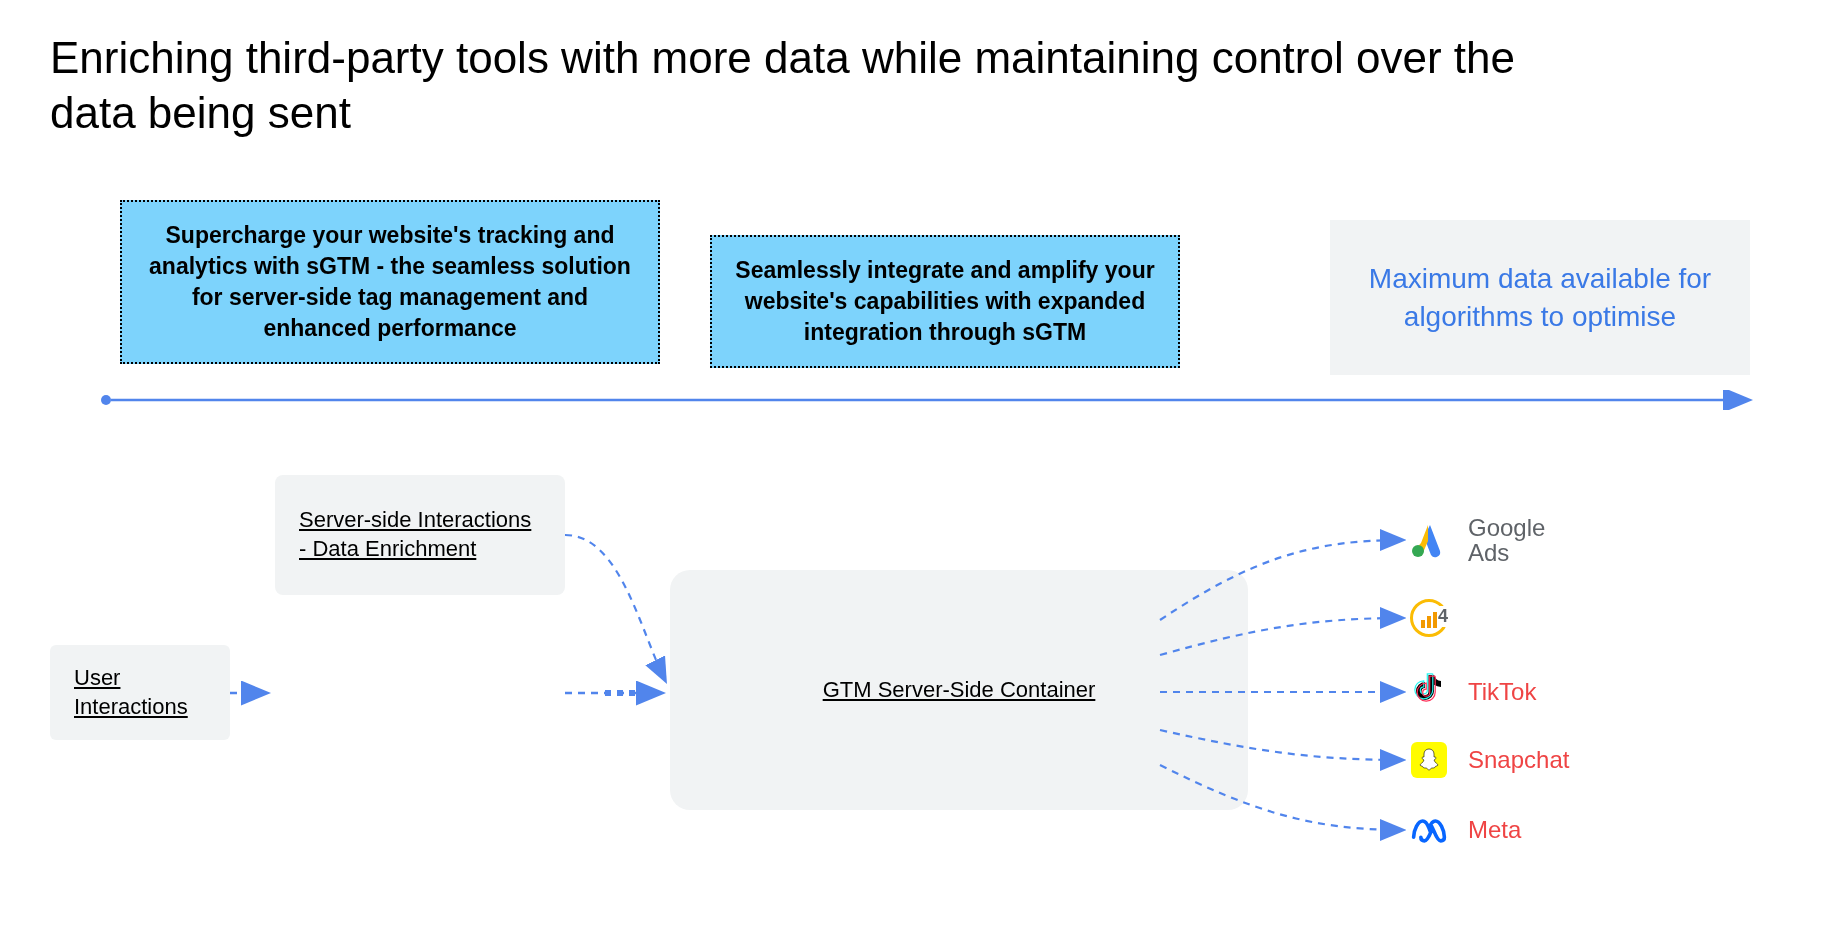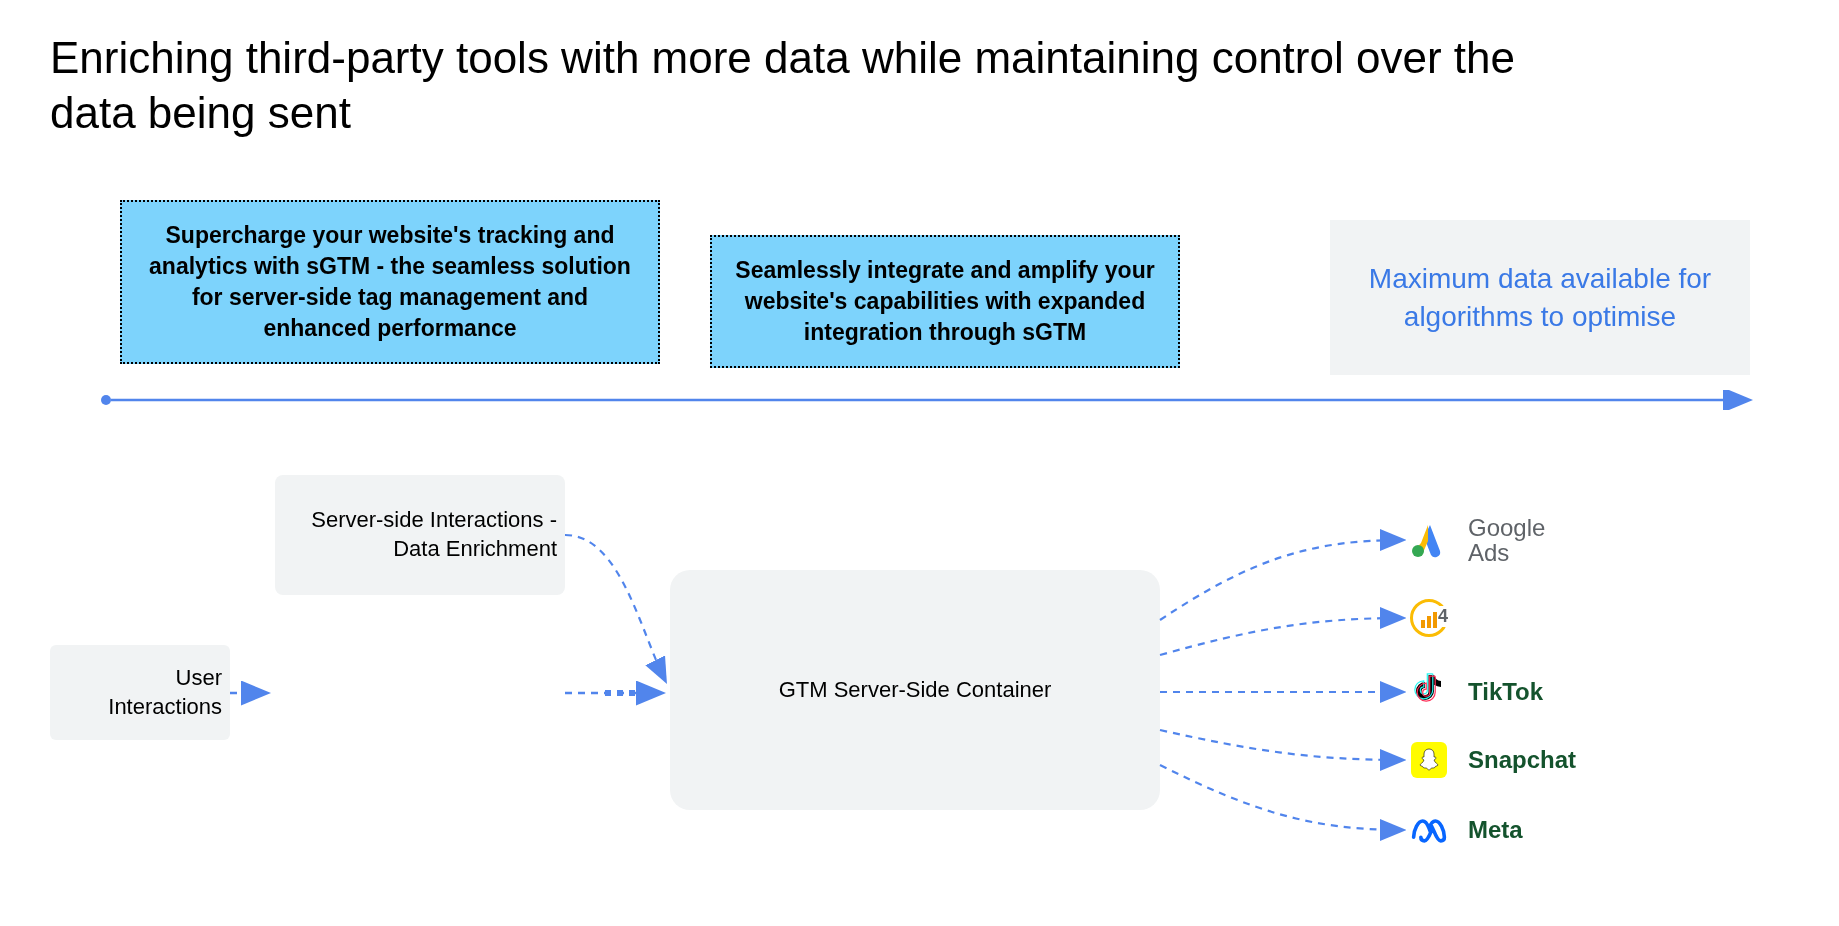--- a/index.html
+++ b/index.html
@@ -48,40 +48,41 @@
     padding: 20px;
     line-height: 1.35;
   }
   svg.timeline { position: absolute; left: 50px; top: 190px; }
   svg.arrows   { position: absolute; left: 0; top: 0; pointer-events: none; }
   .node {
     position: absolute;
     background: #f1f3f4;
     border-radius: 8px;
     font-size: 22px;
-    text-align: right;
+    text-align: left;
     display: flex; align-items: center; justify-content: center;
-    padding: 10px 8px;
+    padding: 10px 24px;
     line-height: 1.3;
+    text-decoration: underline;
   }
   .node.enrich   { left: 225px; top: 275px; width: 290px; height: 120px; border-radius: 8px; }
   .node.user     { left: 0px;   top: 445px; width: 180px; height: 95px;  border-radius: 6px; }
   .node.client   { left: 225px; top: 445px; width: 290px; height: 95px;  border-radius: 6px; }
-  .node.server   { left: 620px; top: 370px; width: 490px; height: 240px; border-radius: 20px; }
+  .node.server   { left: 620px; top: 370px; width: 578px; height: 240px; border-radius: 20px; }
   .dest {
     position: absolute;
     left: 1360px;
     display: flex; align-items: center; gap: 20px;
     height: 44px;
   }
   .dest .icon {
     width: 38px; height: 38px;
     display: flex; align-items: center; justify-content: center;
   }
-  .dest .label { font-size: 24px; font-weight: bold; color: #14532d; }
+  .dest .label { font-size: 24px; font-weight: normal; color: #ef4444; }
   .dest .label.light { color: #5f6368; font-weight: 500; }
   .dest.google   { top: 318px; }
   .dest.ga4      { top: 396px; }
   .dest.tiktok   { top: 470px; }
   .dest.snapchat { top: 538px; }
   .dest.meta     { top: 608px; }
   
   .ga4circle { width:38px;height:38px;border:3px solid #fbbc04;border-radius:50%;display:flex;align-items:flex-end;justify-content:center;gap:2px;padding-bottom:6px;position:relative; }
   .ga4circle .bar { width:4px;background:#f29900;display:inline-block; }
   .ga4circle .b1{height:8px;} .ga4circle .b2{height:12px;} .ga4circle .b3{height:16px;}

